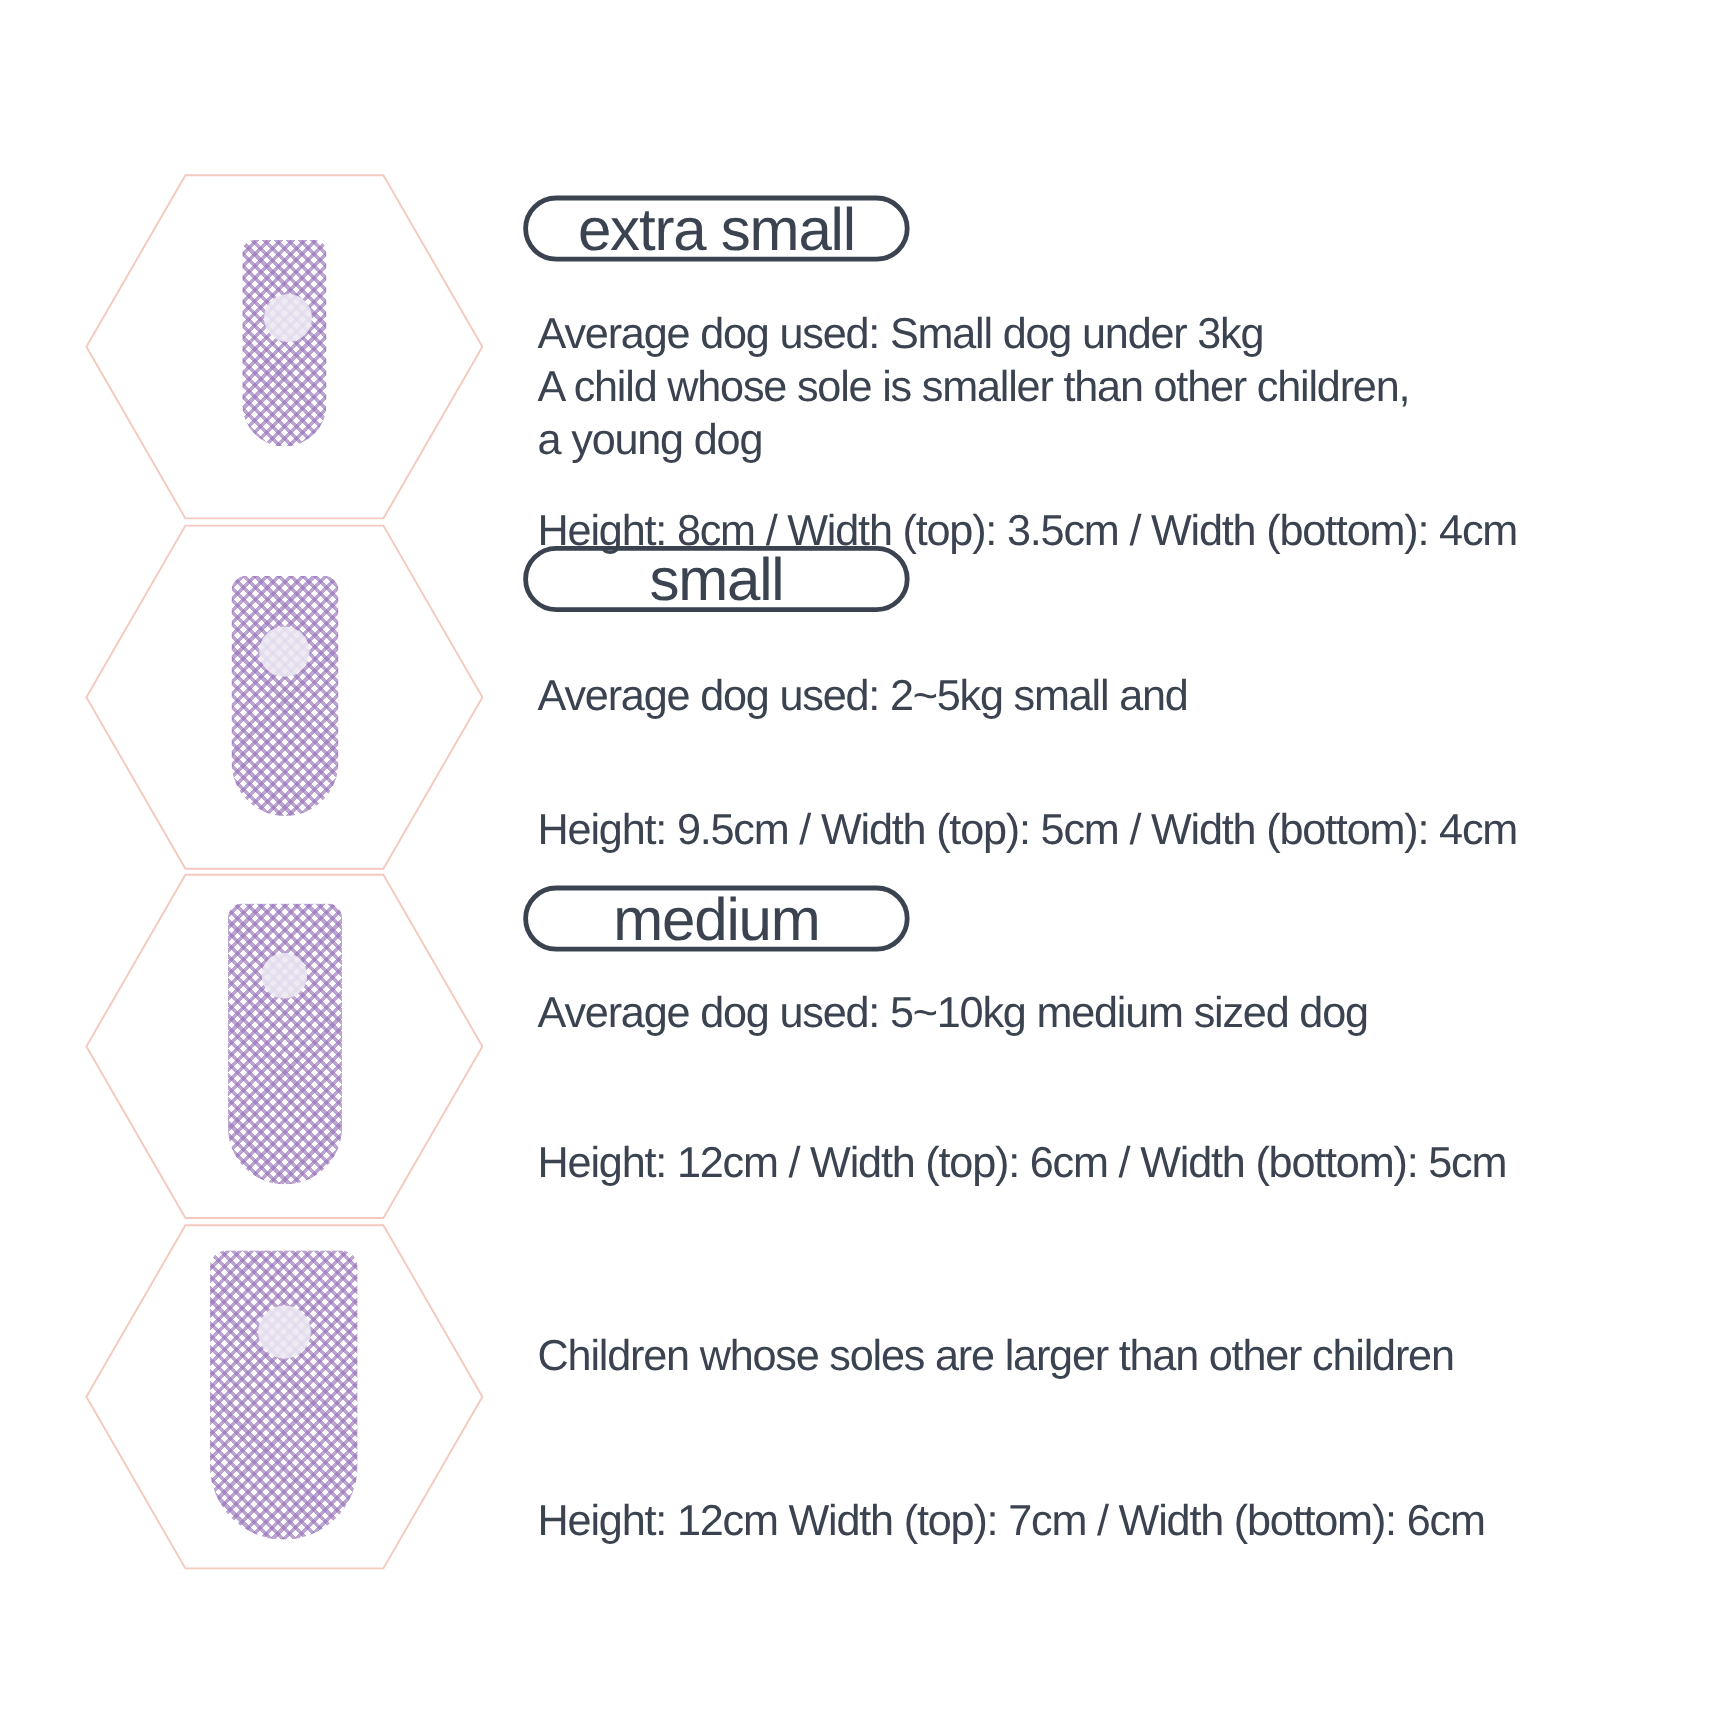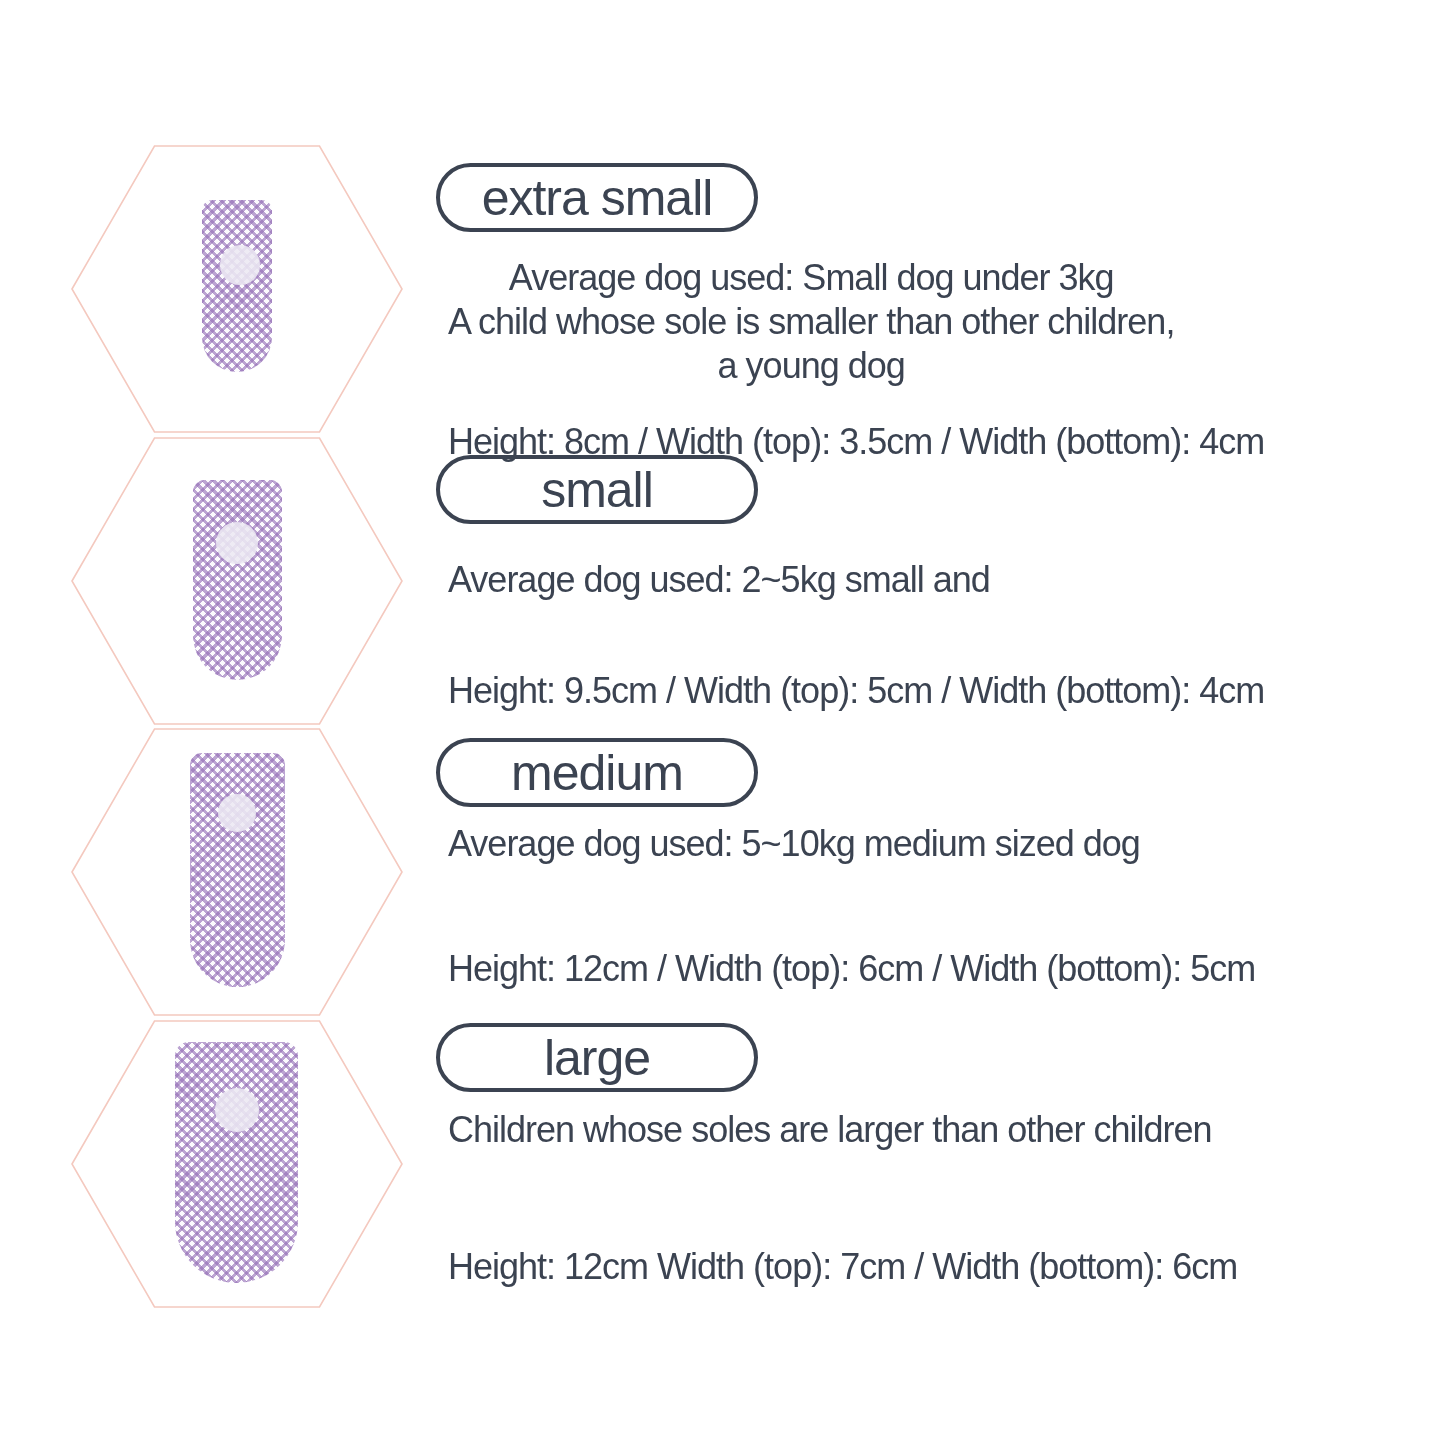--- a/index.html
+++ b/index.html
@@ -35,21 +35,21 @@
   .sock-1 .paw-pad { left: 18px; top: 45px; width: 40px; height: 40px; }
   .sock-2 .paw-pad { left: 23px; top: 42px; width: 42px; height: 42px; }
   .sock-3 .paw-pad { left: 28px; top: 41px; width: 38px; height: 38px; }
   .sock-4 .paw-pad { left: 40px; top: 46px; width: 44px; height: 44px; }
 
   
   .pill {
     position: absolute;
     left: 436px;
     width: 322px;
-    height: 69px;
+    height: 55px;
     box-sizing: border-box;
     border: 4px solid #3b4351;
     border-radius: 44px;
     display: flex;
     align-items: center;
     justify-content: center;
     color: #3b4351;
     font-size: 50px;
     letter-spacing: -1px;
     white-space: nowrap;
@@ -61,21 +61,21 @@
 
   .desc {
     position: absolute;
     left: 448px;
     color: #3b4351;
     font-size: 36px;
     line-height: 44px;
     letter-spacing: -1px;
     white-space: nowrap;
   }
-  .desc-1 { top: 256px; text-align: center; }
+  .desc-1 { top: 256px; }
   .desc-2 { top: 545px; margin-top: 13px; }
   .desc-3 { top: 822px; }
   .desc-4 { top: 1108px; }
 
   .dims {
     position: absolute;
     left: 448px;
     color: #3b4351;
     font-size: 36px;
     letter-spacing: -1px;
@@ -131,21 +131,18 @@
   <div class="dims dims-2">Height: 9.5cm / Width (top): 5cm / Width (bottom): 4cm</div>
 
   <div class="pill pill-3">
     <span>medium</span>
   </div>
   <div class="desc desc-3">
     <div>Average dog used: 5~10kg medium sized dog</div>
   </div>
   <div class="dims dims-3">Height: 12cm / Width (top): 6cm / Width (bottom): 5cm</div>
 
-  <div class="pill pill-4">
-    <span>large</span>
-  </div>
   <div class="desc desc-4">
     <div>Children whose soles are larger than other children</div>
   </div>
   <div class="dims dims-4">Height: 12cm Width (top): 7cm / Width (bottom): 6cm</div>
 
 </div>
 
 </body></html>

